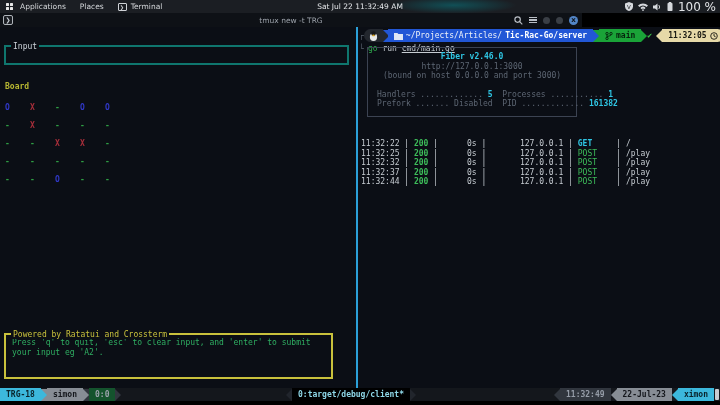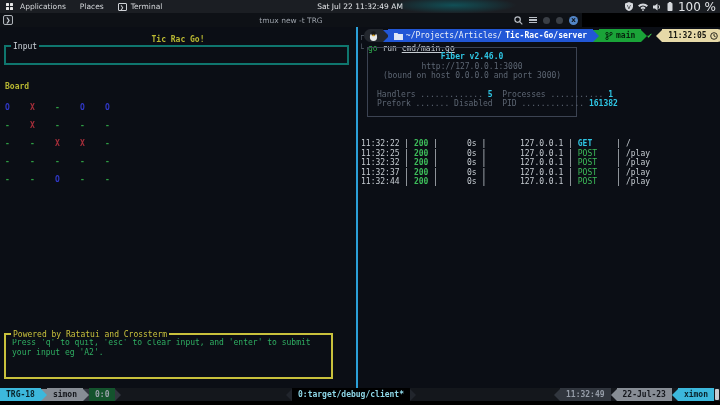--- a/index.html
+++ b/index.html
@@ -177,21 +177,20 @@
         </span>
       <span class="tb-dot"></span>
       <span class="tb-dot"></span>
       <span class="tb-close">x</span>
     </div>
   </div>
 
   <div class="terminal">
 
     <div class="pane-left">
-      <div class="game-title">Tic Rac Go!</div>
 
       <div class="tui-box input-box">
         <span class="box-label">Input</span>
         <span></span>
       </div>
 
       <div class="board-label">Board</div>
       <div class="board" id="board">
           <div class="board-row"><span class="board-cell bO">O</span><span class="board-cell bX">X</span><span class="board-cell bD">-</span><span class="board-cell bO">O</span><span class="board-cell bO">O</span></div>
           <div class="board-row"><span class="board-cell bD">-</span><span class="board-cell bX">X</span><span class="board-cell bD">-</span><span class="board-cell bD">-</span><span class="board-cell bD">-</span></div>

